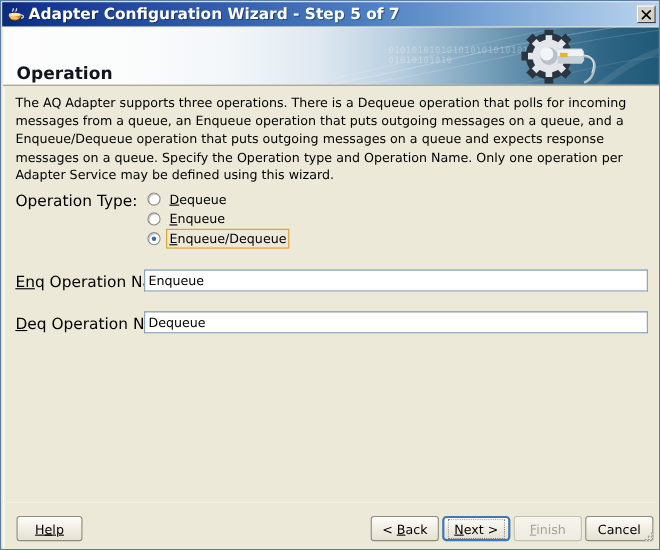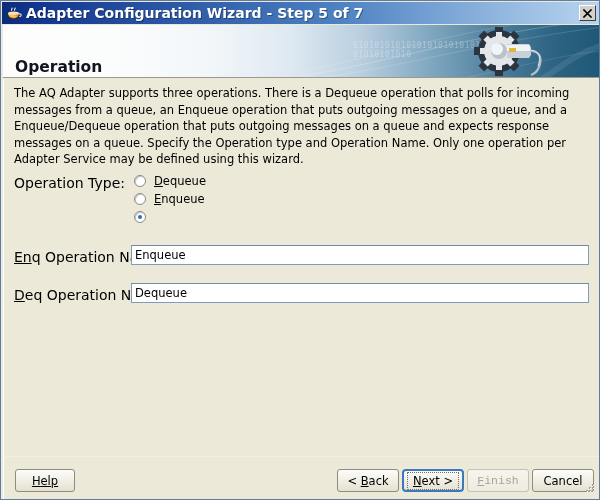--- a/index.html
+++ b/index.html
@@ -244,21 +244,20 @@
   .btn.default .inner-focus {
     border: 1px dotted #6e6e6e;
     padding: 1px 5px;
     border-radius: 1px;
   }
   .btn.disabled {
     color: #a8a49a;
     border-color: #c3c0b4;
     background: linear-gradient(to bottom, #f6f4ec 0%, #eeebe0 100%);
     cursor: default;
-    font-family: Liberation Mono, monospace;
   }
 
   .grip {
     position: absolute;
     right: 3px;
     bottom: 3px;
     width: 13px;
     height: 13px;
   }
 </style>
@@ -350,20 +349,21 @@
         <span class="radio-label"><span class="mn">D</span><span>equeue</span></span>
       </div>
 
       <div class="radio-row">
         <span class="radio-dot"></span>
         <span class="radio-label"><span class="mn">E</span><span>nqueue</span></span>
       </div>
 
       <div class="radio-row checked focused">
         <span class="radio-dot"></span>
+        <span class="radio-label"><span class="mn">E</span><span>nqueue/Dequeue</span></span>
       </div>
 
     </div>
 
     <div class="field-label" style="left:10px; top:170px;"><span class="mn">En</span><span>q Operation Name:</span></div>
     <input class="textfield" style="left: 127px; top: 166px; width: 458px;" value="Enqueue">
 
     <div class="field-label" style="left:10px; top:208px;"><span class="mn">D</span><span>eq Operation Name:</span></div>
     <input class="textfield" style="left: 127px; top: 204px; width: 458px;" value="Dequeue">
 

